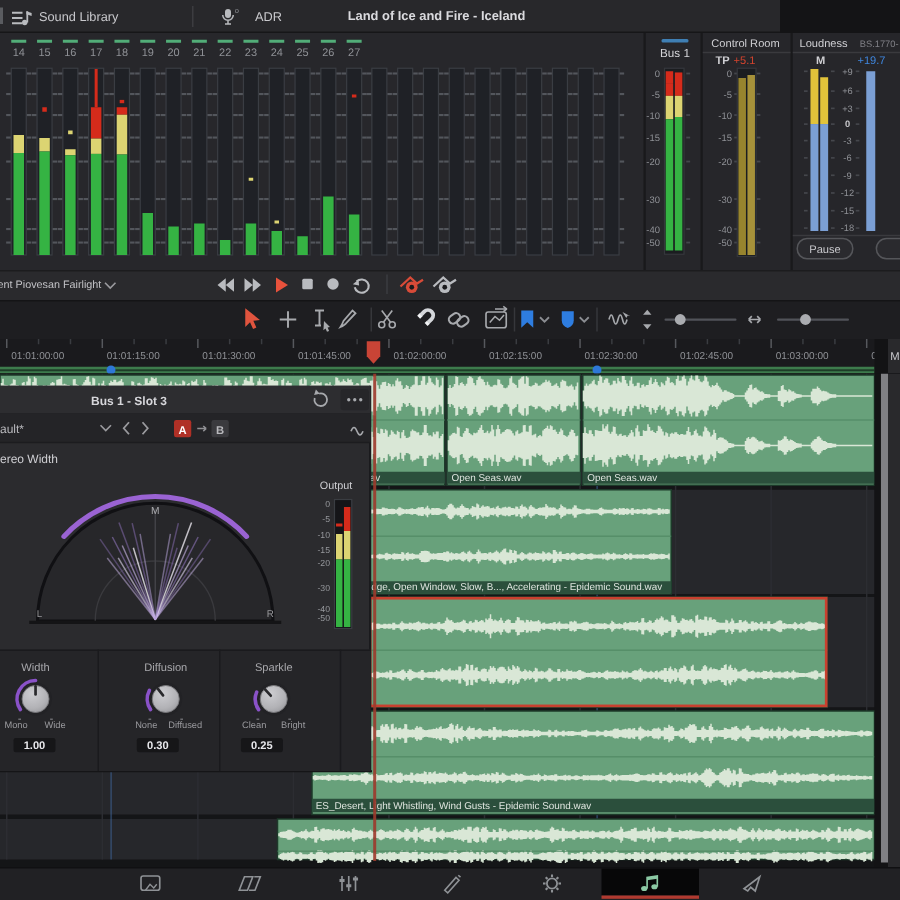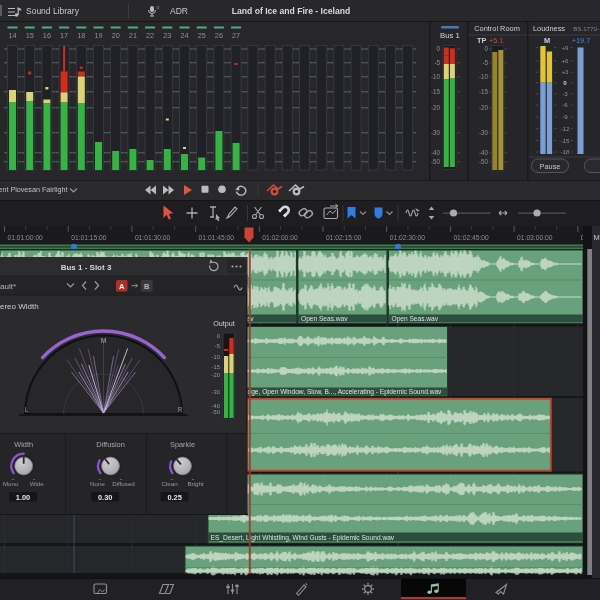--- a/index.html
+++ b/index.html
@@ -1,19 +1,19 @@
 <!DOCTYPE html>
 <html><head><meta charset="utf-8"><style>
 *{margin:0;padding:0;box-sizing:border-box}
 html,body{width:600px;height:600px;background:#141416;overflow:hidden}
 body{font-family:"Liberation Sans",sans-serif;position:relative}
 .abs{position:absolute}
 svg{display:block}
 </style></head><body>
-<div class="abs" style="left:0;top:0;width:600px;height:22px;background:#28282b;border-bottom:1px solid #161618">
+<div class="abs" style="left:0;top:0;width:520px;height:22px;background:#28282b;border-bottom:1px solid #161618">
 <svg width="600" height="22">
 <rect x="0" y="5" width="2" height="11" fill="#5a5c60"></rect>
 <path d="M8 15.5 h7 M8 12 h7 M8 8.5 h7" stroke="#b9bbbf" stroke-width="1.2"></path>
 <circle cx="16.5" cy="15" r="1.8" fill="#b9bbbf"></circle>
       <rect x="17.6" y="7.5" width="1.2" height="7.5" fill="#b9bbbf"></rect>
       <path d="M17.6 7.5 l3.5 1.2 v2 l-3.5 -1.2z" fill="#b9bbbf"></path>
 <text x="26" y="14" font-size="8.5" fill="#c9c9cd">Sound Library</text>
 <rect x="128" y="4" width="1" height="14" fill="#3c3c40"></rect>
 <rect x="150" y="6" width="4" height="6" rx="2" fill="#b9bbbf"></rect>
       <path d="M148.5 10 a3.5 3.5 0 0 0 7 0 M152 13.5 v2.5 M150 16 h4" stroke="#b9bbbf" stroke-width="1" fill="none"></path>

